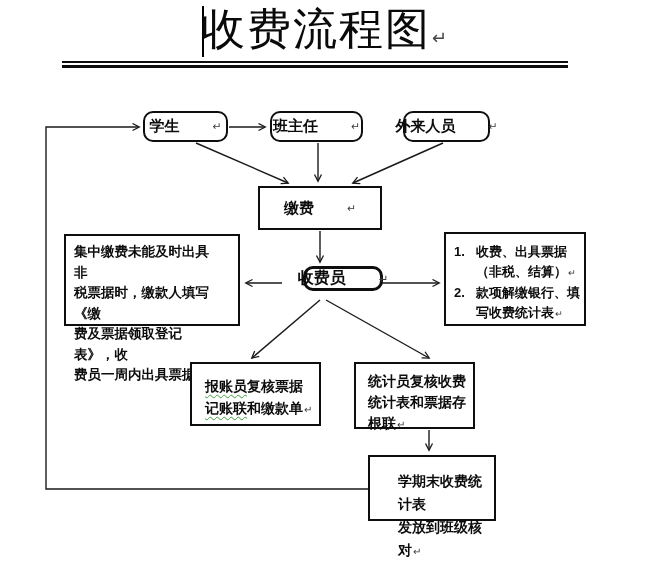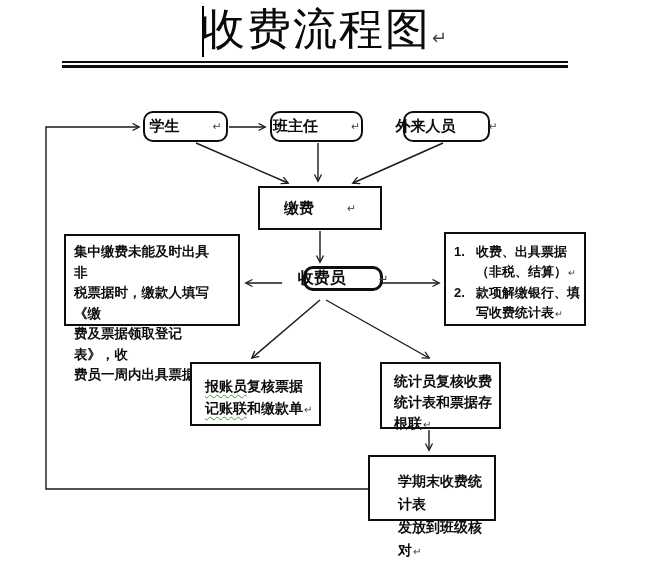--- a/index.html
+++ b/index.html
@@ -35,21 +35,21 @@
     font-size:13.5px;line-height:20.5px;}
   
   .note.right-note{left:444px;top:232px;width:142px;height:94px;padding:8px 4px 0 8px;
     font-size:13px;line-height:20px;}
   .rn-item{display:flex;}
   .rn-num{width:22px;flex:0 0 22px;}
   .rn-body{flex:1;}
   
   .note.auditor{left:190px;top:362px;width:131px;height:64px;padding:11px 0 0 13px;
     font-size:14px;line-height:22px;}
-  .note.statistician{left:380px;top:362px;width:121px;height:67px;padding:7px 0 0 12px;
+  .note.statistician{left:354px;top:362px;width:121px;height:67px;padding:7px 0 0 12px;
     font-size:14px;line-height:21px;}
   .note.endterm{left:368px;top:455px;width:128px;height:66px;padding:13px 0 0 28px;
     font-size:14px;line-height:23px;}
   .squiggle{
     text-decoration-line:underline;text-decoration-style:wavy;
     text-decoration-color:#3f9e3f;text-decoration-thickness:1px;text-underline-offset:3px;
   }
   
   .node.student{left:143px;top:111px;width:85px;height:31px;}
   .node.teacher{left:270px;top:111px;width:93px;height:31px;}

